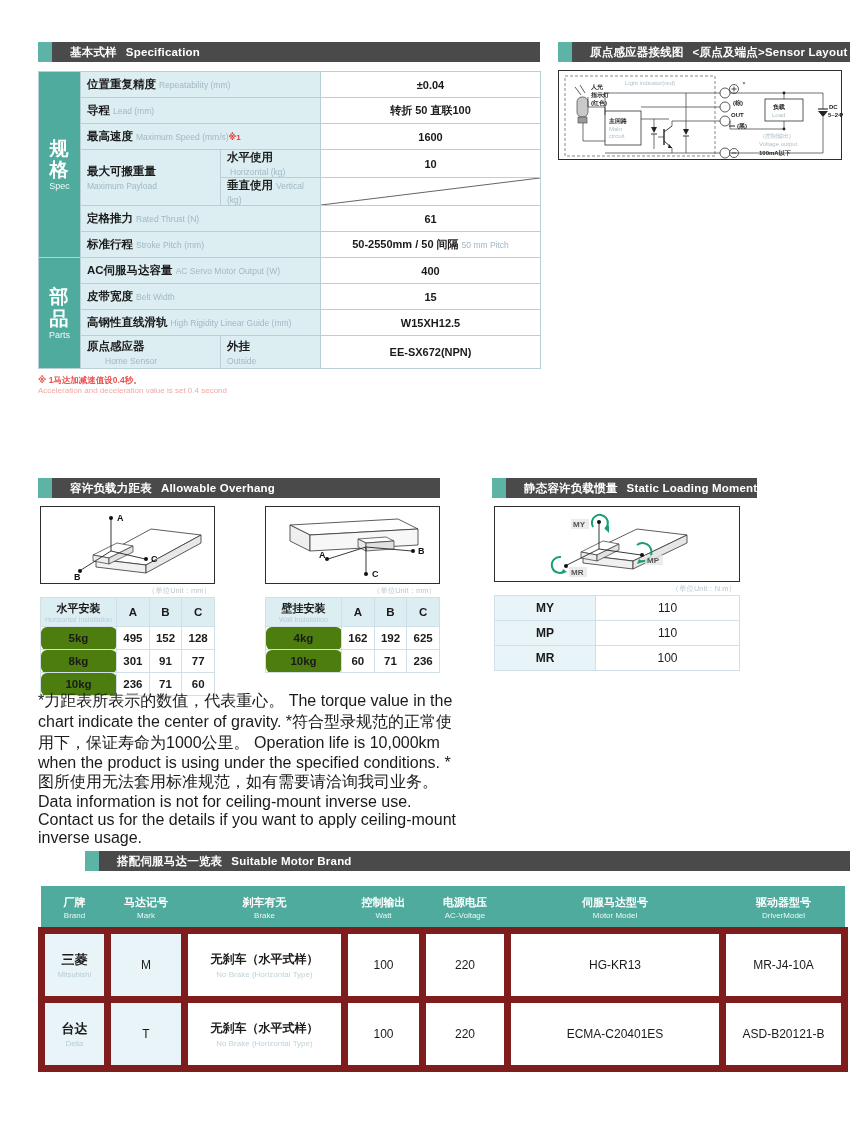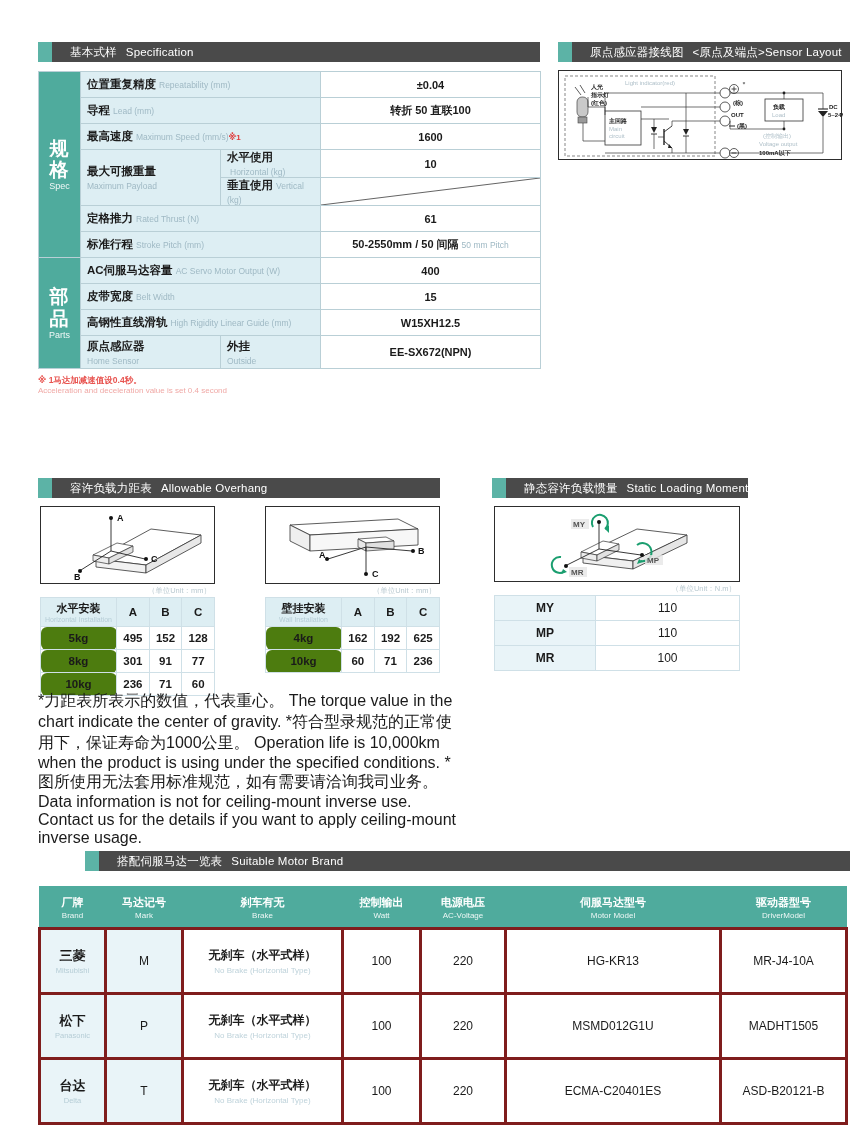--- a/index.html
+++ b/index.html
@@ -11,21 +11,21 @@
     position:relative;
     overflow:hidden;
   }
   .page{position:relative;width:850px;height:1132px;}
 
   
   .sec-head{display:flex;align-items:stretch;height:20px;}
   .sec-head .sq{width:14px;background:#5cb3a6;flex:0 0 14px;}
   .sec-head .bar{flex:1;background:#4a4a4a;display:flex;align-items:center;}
   .sec-head .bar span{
-    color:#ffffff;font-size:11.5px;font-weight:normal;
+    color:#ffffff;font-size:11.5px;font-weight:bold;
     padding-left:9px;letter-spacing:.2px;white-space:nowrap;
   }
 
   
   table{border-collapse:collapse;}
   .spec-tbl{width:100%;table-layout:fixed;}
   .spec-tbl td{
     border:1px solid #b9cfd6;
     font-size:11px;
     padding:0 6px;
@@ -79,21 +79,21 @@
 
   
   .mt{width:100%;table-layout:fixed;border-collapse:collapse;}
   .mt th{
     background:#4fab9d;color:#fff;border:1px solid #4fab9d;
     height:38px;vertical-align:middle;
   }
   .mt th .h1{display:block;font-size:11px;font-weight:bold;}
   .mt th .h2{display:block;font-size:8px;font-weight:normal;opacity:.9;margin-top:1px;}
   .mt td{
-    border:3px solid #7f1d1d;height:60px;text-align:center;
+    border:7px solid #7f1d1d;height:60px;text-align:center;
     vertical-align:middle;font-size:12px;background:#fff;
   }
   .mt td.brand{background:#e9f4f8;}
   .mt td.mark-c{background:#e9f4f8;}
   .brand-cn{display:block;font-size:13px;font-weight:bold;}
   .brand-en{display:block;font-size:7.5px;color:#b6cdd6;margin-top:1px;}
   .brk-cn{display:block;font-size:12px;font-weight:bold;}
   .brk-en{display:block;font-size:8px;color:#bfd3db;margin-top:2px;}
 
   
@@ -210,21 +210,21 @@
         <tr>
           <td class="lbl-cell" colspan="2">
             <span class="cn">高钢性直线滑轨</span><span class="en">High Rigidity Linear Guide (mm)</span>
           </td>
           <td class="val-cell">W15XH12.5</td>
         </tr>
 
         <tr>
           <td class="lbl-cell" style="height:32px">
             <span class="cn">原点感应器</span><br>
-            <span class="en" style="margin-left:0">Home Sensor</span>
+            <span class="en" style="margin-left:18px">Home Sensor</span>
           </td>
           <td class="lbl-cell">
             <span class="cn">外挂</span><br>
             <span class="en" style="margin-left:0">Outside</span>
           </td>
           <td class="val-cell">EE-SX672(NPN)</td>
         </tr>
       </tbody>
     </table>
 
@@ -604,35 +604,20 @@
             <span class="brk-cn">无刹车（水平式样）</span>
             <span class="brk-en">No Brake (Horizontal Type)</span>
           </td>
           <td>100</td>
           <td>220</td>
           <td>HG-KR13</td>
           <td>MR-J4-10A</td>
         </tr>
         <tr>
           <td class="brand">
-            <span class="brand-cn">松下</span>
-            <span class="brand-en">Panasonic</span>
-          </td>
-          <td class="mark-c">P</td>
-          <td>
-            <span class="brk-cn">无刹车（水平式样）</span>
-            <span class="brk-en">No Brake (Horizontal Type)</span>
-          </td>
-          <td>100</td>
-          <td>220</td>
-          <td>MSMD012G1U</td>
-          <td>MADHT1505</td>
-        </tr>
-        <tr>
-          <td class="brand">
             <span class="brand-cn">台达</span>
             <span class="brand-en">Delta</span>
           </td>
           <td class="mark-c">T</td>
           <td>
             <span class="brk-cn">无刹车（水平式样）</span>
             <span class="brk-en">No Brake (Horizontal Type)</span>
           </td>
           <td>100</td>
           <td>220</td>

